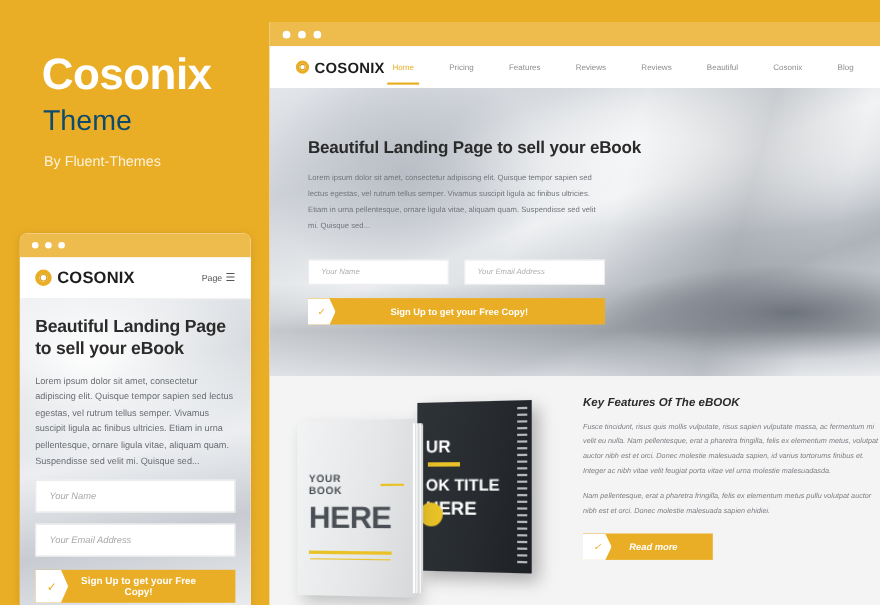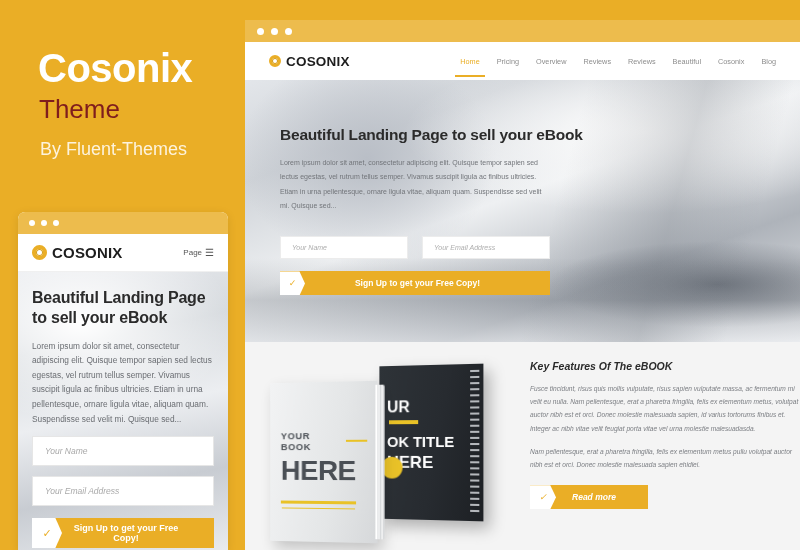--- a/index.html
+++ b/index.html
@@ -15,25 +15,25 @@
     position:absolute; left:0; top:0; width:245px; height:550px;
     background:#eaae26;
   }
   .brand-title{
     position:absolute; left:38px; top:48px;
     font-size:40px; font-weight:bold; color:#ffffff;
     letter-spacing:-0.5px; line-height:1;
   }
   .brand-sub{
     position:absolute; left:39px; top:96px;
-    font-size:26px; font-weight:300; color:#7f1d1d; line-height:1;
+    font-size:26px; font-weight:300; color:#0c4a6e; line-height:1;
   }
   .brand-by{
     position:absolute; left:40px; top:139px;
-    font-size:18px; color:#fdf3dd; font-weight:400;
+    font-size:13px; color:#fdf3dd; font-weight:400;
   }
 
   
   .mobile{
     position:absolute; left:18px; top:212px; width:210px; height:338px;
     background:#ffffff; border-radius:7px 7px 0 0; overflow:hidden;
     box-shadow:0 2px 10px rgba(0,0,0,.10);
   }
   .mobile-bar{
     height:22px; background:#edbc4d; display:flex; align-items:center;
@@ -97,21 +97,21 @@
   }
   .browser-bar{
     height:22px; background:#edbc4d; display:flex; align-items:center;
     padding-left:12px; gap:7px;
   }
   .dotb{ width:7px;height:7px;border-radius:50%;background:#ffffff; }
   .site-nav{
     height:38px; background:#fff; display:flex; align-items:center;
     justify-content:space-between; padding:0 24px 0 24px;
   }
-  .nav-links{ display:flex; align-items:center; gap:17px; }
+  .nav-links{ display:flex; align-items:center; gap:32px; }
   .nav-link{
     font-size:7.3px; color:#8d8d8d; position:relative; padding:11px 0;
   }
   .nav-link.active{ color:#eaae26; }
   .nav-link.active:after{
     content:""; position:absolute; left:-5px; right:-5px; bottom:0;
     height:1.6px; background:#eaae26;
   }
 
   .hero{
@@ -268,21 +268,21 @@
   </div>
 
   <div class="site-nav">
     <div class="logo">
       <span class="logo-ring sm"></span>
       <span class="logo-text sm">COSONIX</span>
     </div>
     <div class="nav-links">
       <a class="nav-link active">Home</a>
       <a class="nav-link">Pricing</a>
-      <a class="nav-link">Overview</a>
+      <a class="nav-link">Features</a>
       <a class="nav-link">Reviews</a>
       <a class="nav-link">Reviews</a>
       <a class="nav-link">Beautiful</a>
       <a class="nav-link">Cosonix</a>
       <a class="nav-link">Blog</a>
     </div>
   </div>
 
   <div class="hero">
     <div class="h-title">Beautiful Landing Page to sell your eBook</div>

